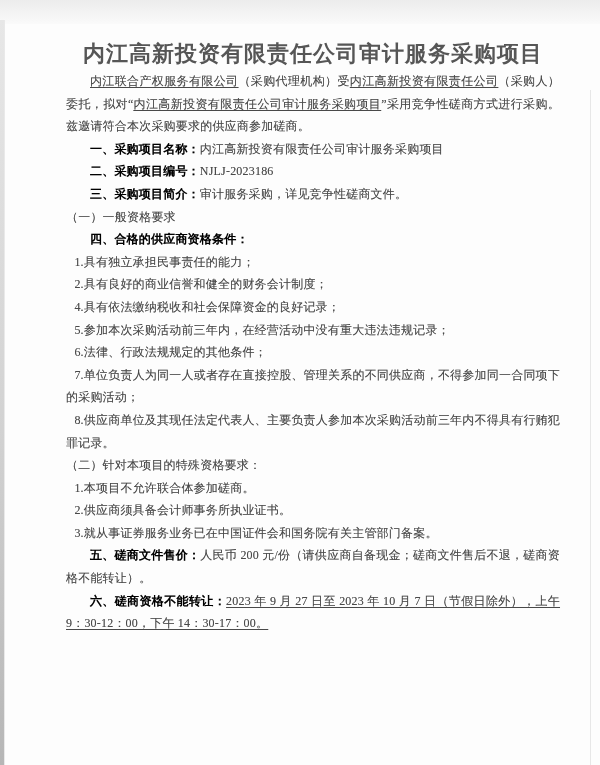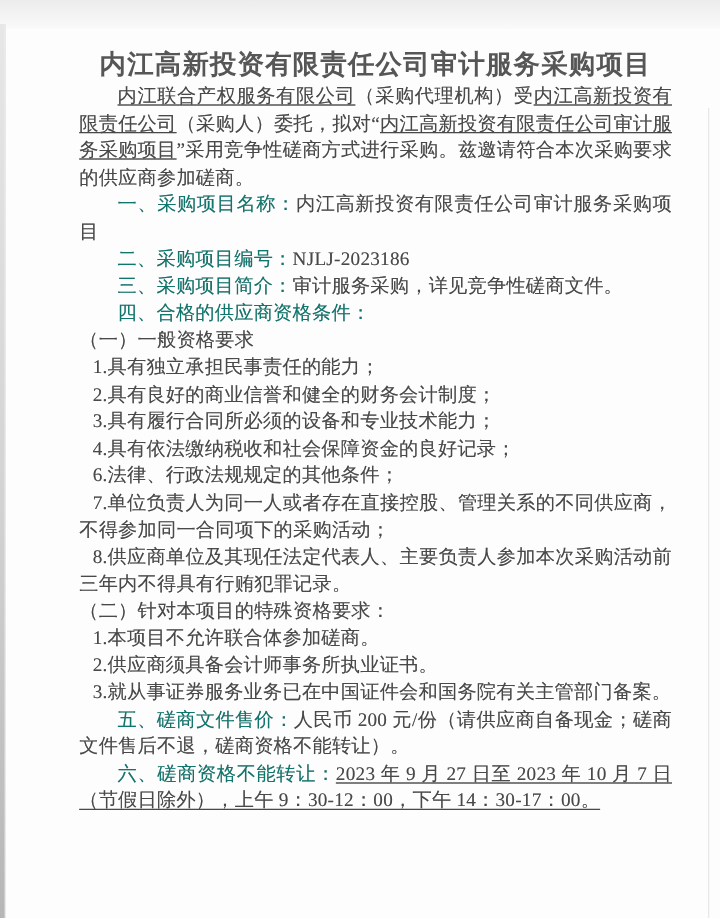--- a/index.html
+++ b/index.html
@@ -33,53 +33,53 @@
   .title-line {
     text-align: center;
     font-weight: bold;
     font-size: 22px;
     line-height: 32px;
     letter-spacing: 1px;
     color: #565656;
   }
   p.line {
     margin: 0;
-    font-size: 16px;
+    font-size: 12px;
     letter-spacing: 0.2px;
     line-height: 22.6px;
     color: #494949;
     text-align: justify;
     text-shadow: 0 0 0.4px rgba(80,80,80,0.45);
   }
   .ind-para { text-indent: 2em; }
   .ind-list { text-indent: 0.7em; }
   .ind-none { text-indent: 0; }
-  .run.b { font-weight: normal; color: #0f766e; }
+  .run.b { font-weight: bold; color: #000000; }
   .run.u { text-decoration: underline; text-underline-offset: 2px; }
 </style>
 </head>
 <body>
 
 <div class="top-band"></div>
 <div class="left-edge"></div>
 <div class="right-line"></div>
 
 <div class="doc">
   <div class="title-line">内江高新投资有限责任公司审计服务采购项目</div>
   <div>
       <p class="line ind-para"><span class="run u">内江联合产权服务有限公司</span><span class="run">（采购代理机构）受</span><span class="run u">内江高新投资有限责任公司</span><span class="run">（采购人）委托，拟对“</span><span class="run u">内江高新投资有限责任公司审计服务采购项目</span><span class="run">”采用竞争性磋商方式进行采购。兹邀请符合本次采购要求的供应商参加磋商。</span></p>
       <p class="line ind-para"><span class="run b">一、采购项目名称：</span><span class="run">内江高新投资有限责任公司审计服务采购项目</span></p>
       <p class="line ind-para"><span class="run b">二、采购项目编号：</span><span class="run">NJLJ-2023186</span></p>
       <p class="line ind-para"><span class="run b">三、采购项目简介：</span><span class="run">审计服务采购，详见竞争性磋商文件。</span></p>
+      <p class="line ind-none"><span class="run">（一）一般资格要求</span></p>
       <p class="line ind-para"><span class="run b">四、合格的供应商资格条件：</span></p>
-      <p class="line ind-none"><span class="run">（一）一般资格要求</span></p>
       <p class="line ind-list"><span class="run">1.具有独立承担民事责任的能力；</span></p>
       <p class="line ind-list"><span class="run">2.具有良好的商业信誉和健全的财务会计制度；</span></p>
-      <p class="line ind-list"><span class="run">3.具有履行合同所必须的设备和专业技术能力；</span></p>
       <p class="line ind-list"><span class="run">4.具有依法缴纳税收和社会保障资金的良好记录；</span></p>
+      <p class="line ind-list"><span class="run">5.参加本次采购活动前三年内，在经营活动中没有重大违法违规记录；</span></p>
       <p class="line ind-list"><span class="run">6.法律、行政法规规定的其他条件；</span></p>
       <p class="line ind-list"><span class="run">7.单位负责人为同一人或者存在直接控股、管理关系的不同供应商，不得参加同一合同项下的采购活动；</span></p>
       <p class="line ind-list"><span class="run">8.供应商单位及其现任法定代表人、主要负责人参加本次采购活动前三年内不得具有行贿犯罪记录。</span></p>
       <p class="line ind-none"><span class="run">（二）针对本项目的特殊资格要求：</span></p>
       <p class="line ind-list"><span class="run">1.本项目不允许联合体参加磋商。</span></p>
       <p class="line ind-list"><span class="run">2.供应商须具备会计师事务所执业证书。</span></p>
       <p class="line ind-list"><span class="run">3.就从事证券服务业务已在中国证件会和国务院有关主管部门备案。</span></p>
       <p class="line ind-para"><span class="run b">五、磋商文件售价：</span><span class="run">人民币 200 元/份（请供应商自备现金；磋商文件售后不退，磋商资格不能转让）。</span></p>
       <p class="line ind-para"><span class="run b">六、磋商资格不能转让：</span><span class="run u">2023 年 9 月 27 日至 2023 年 10 月 7 日（节假日除外），上午 9：30-12：00，下午 14：30-17：00。</span></p>
     </div>

